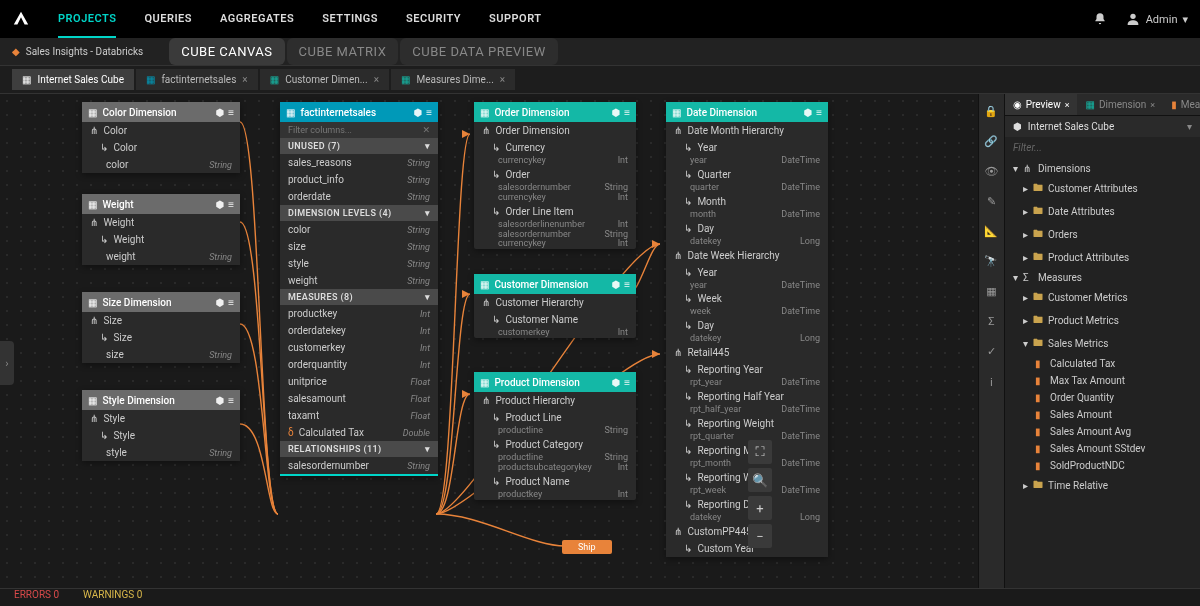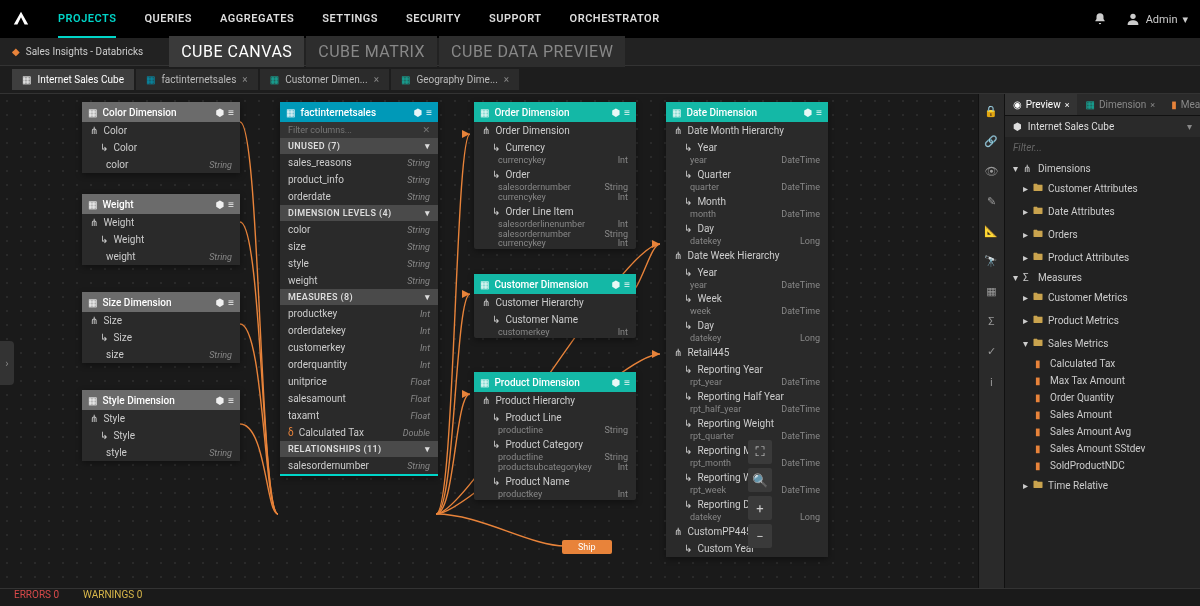--- a/index.html
+++ b/index.html
@@ -8,21 +8,21 @@
 .logo { width: 18px; height: 18px; }
 .logo svg { width: 100%; height: 100%; }
 .topnav .nav { display: flex; gap: 28px; height: 100%; }
 .topnav .nav a { color: #ddd; font-weight: 600; font-size: 11px; letter-spacing: 0.5px; display: flex; align-items: center; height: 100%; border-bottom: 2px solid transparent; cursor: pointer; }
 .topnav .nav a.active { color: #00d5c8; border-bottom-color: #00d5c8; }
 .topnav .right { margin-left: auto; display: flex; align-items: center; gap: 18px; color: #ccc; }
 .bell, .chevdown, .usercircle { display: inline-flex; }
 .subrow { height: 28px; background: #222; border-bottom: 1px solid #333; display: flex; align-items: center; padding: 0 12px; gap: 18px; font-size: 10px; color: #aaa; }
 .subrow .proj { display: flex; align-items: center; gap: 6px; color: #ccc; }
 .subrow .tabs { display: flex; gap: 2px; margin-left: 8px; }
-.subrow .tabs .tab { padding: 6px 12px; background: #2d2d2d; color: #888; cursor: pointer; font-size: 16px; letter-spacing: 0.5px; }
+.subrow .tabs .tab { padding: 6px 12px; background: #2d2d2d; color: #888; cursor: pointer; font-size: 13px; letter-spacing: 0.5px; border-radius: 6px; }
 .subrow .tabs .tab.active { color: #fff; background: #3a3a3a; }
 .cubetabs { height: 28px; background: #1d1d1d; display: flex; align-items: center; padding: 0 12px; gap: 2px; border-bottom: 1px solid #333; }
 .cubetabs .ctab { display: flex; align-items: center; gap: 6px; padding: 5px 10px; background: #2b2b2b; color: #bbb; font-size: 10px; cursor: pointer; }
 .cubetabs .ctab.primary { background: #3e3e3e; color: #fff; }
 .cubetabs .ctab .x { color: #888; cursor: pointer; font-size: 10px; }
 .main { position: absolute; top: 94px; left: 0; right: 0; bottom: 18px; display: flex; }
 .canvas { flex: 1; position: relative; background: #1a1a1a; background-image: radial-gradient(#2a2a2a 1px, transparent 1px); background-size: 14px 14px; overflow: hidden; }
 .leftexp { position: absolute; left: 0; top: 50%; width: 14px; height: 44px; background: #333; display: flex; align-items: center; justify-content: center; cursor: pointer; color: #888; border-radius: 0 4px 4px 0; }
 .dimcard { position: absolute; width: 158px; background: #2a2a2a; border-radius: 2px; box-shadow: 0 2px 6px rgba(0,0,0,0.4); font-size: 10px; }
 .dimcard .hdr { height: 20px; display: flex; align-items: center; padding: 0 6px; gap: 5px; color: #fff; font-weight: 500; }
@@ -72,21 +72,20 @@
   <span class="logo"><svg viewBox="0 0 20 20">
         <path d="M10 2 L18 16 L14 16 L10 8 L6 16 L2 16 Z" fill="#fff"></path>
       </svg></span>
   <div class="nav">
     <a class="active">PROJECTS</a>
     <a>QUERIES</a>
     <a>AGGREGATES</a>
     <a>SETTINGS</a>
     <a>SECURITY</a>
     <a>SUPPORT</a>
-    <a>ORCHESTRATOR</a>
   </div>
   <div class="right">
     <span class="bell">
         <svg width="14" height="14" viewBox="0 0 24 24" fill="#ccc">
           <path d="M12 2a6 6 0 0 0-6 6v4l-2 3v1h16v-1l-2-3V8a6 6 0 0 0-6-6zM10 19a2 2 0 0 0 4 0h-4z"></path>
         </svg>
       </span>
     <span style="display:flex;align-items:center;gap:5px;cursor:pointer">
       <span class="usercircle">
           <svg width="16" height="16" viewBox="0 0 24 24" fill="#ccc">
@@ -122,21 +121,21 @@
       <span>factinternetsales</span>
       <span class="x">×</span>
     </div>
   <div class="ctab">
       <span style="color:#14b8a6">▦</span>
       <span>Customer Dimen...</span>
       <span class="x">×</span>
     </div>
   <div class="ctab">
       <span style="color:#14b8a6">▦</span>
-      <span>Geography Dime...</span>
+      <span>Measures Dime...</span>
       <span class="x">×</span>
     </div>
 </div>
 
 <div class="main">
   <div class="canvas">
     <div class="leftexp">›</div>
 
     <svg class="conn" width="980" height="500">
       <g stroke="#e8833a" stroke-width="1.4" fill="none">

